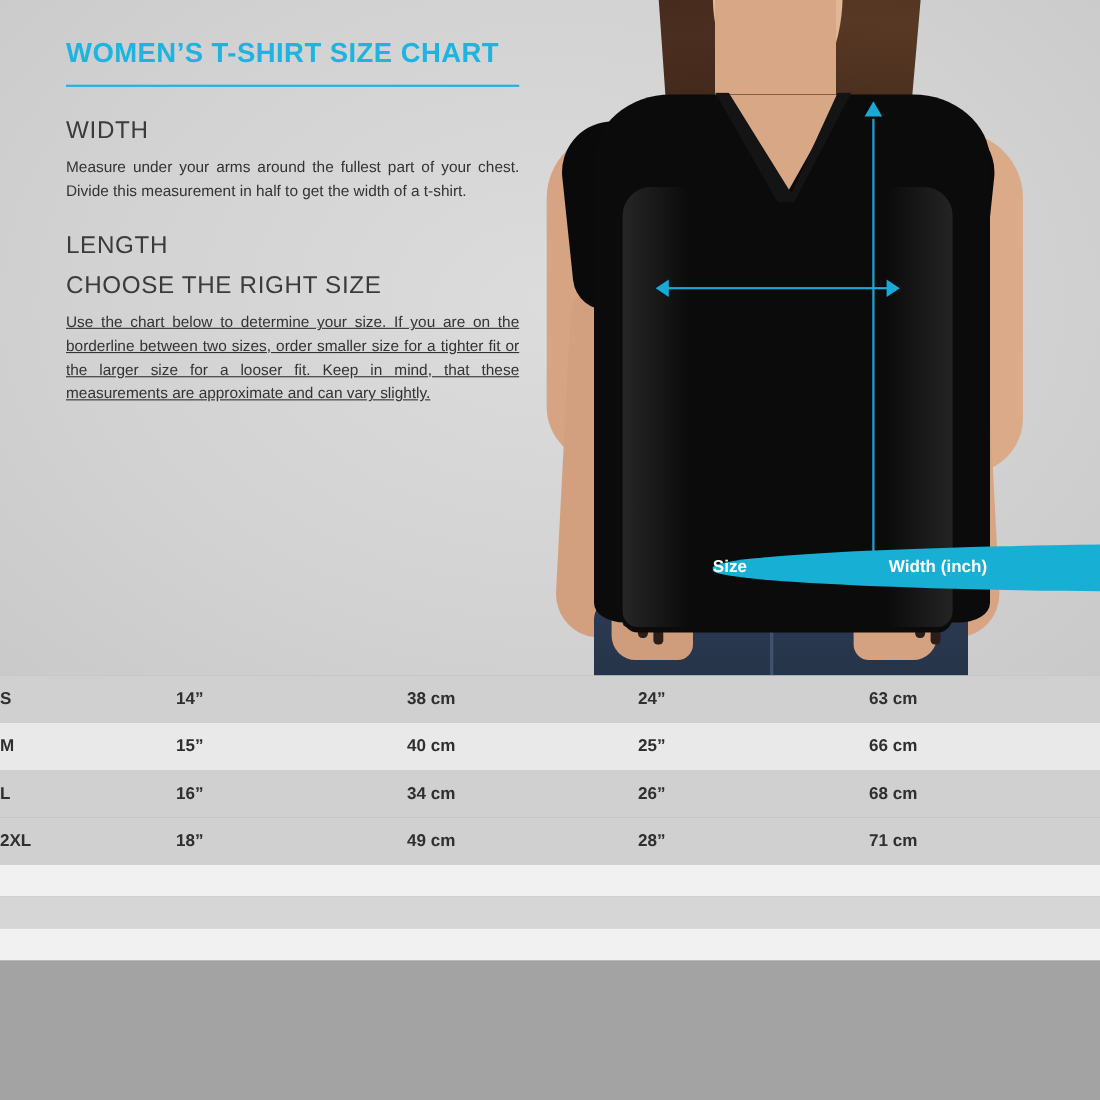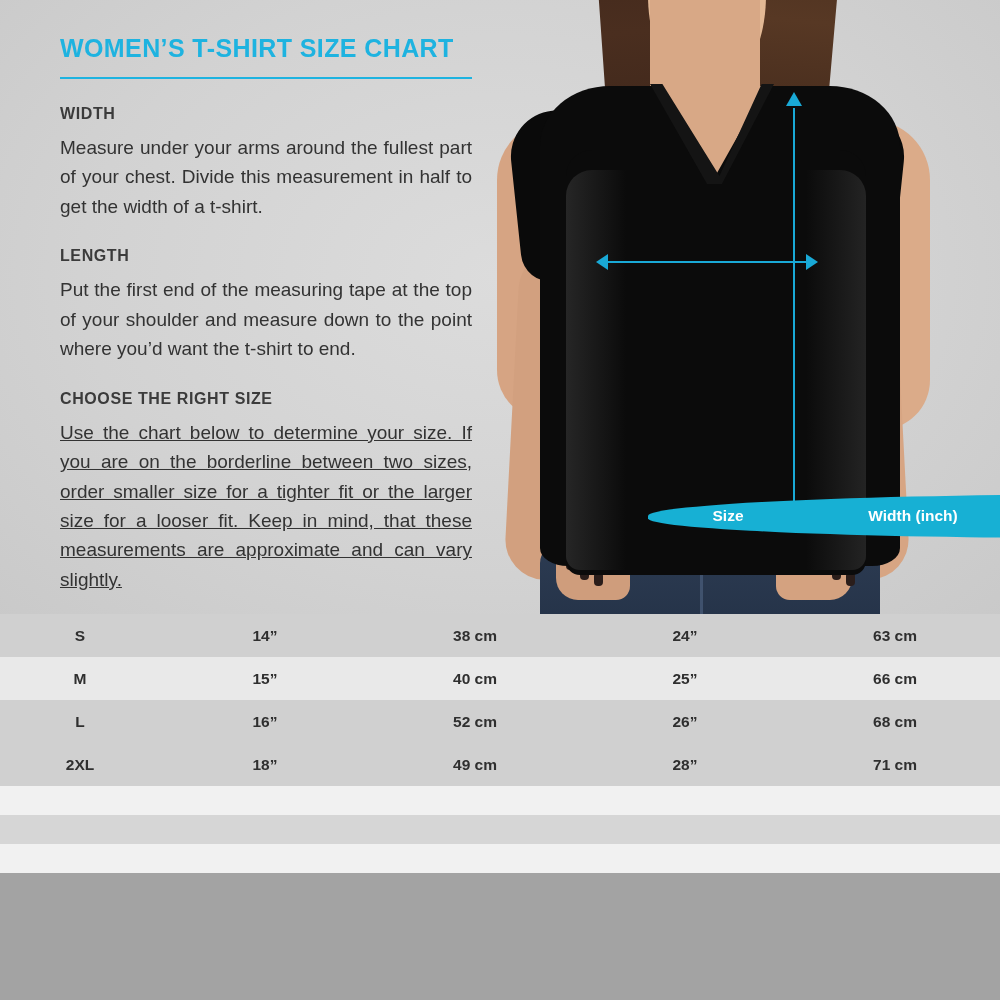--- a/index.html
+++ b/index.html
@@ -225,28 +225,28 @@
     white-space: nowrap;
   }
   .title-rule {
     width: 412px;
     height: 2px;
     background: #1eb3e0;
     margin-bottom: 26px;
   }
   .sec-head {
     color: #3b3b3b;
-    font-size: 16px;
-    font-weight: bold;
+    font-size: 22px;
+    font-weight: normal;
     letter-spacing: .6px;
     margin: 0 0 10px 0;
   }
   .sec-body {
     color: #333333;
-    font-size: 19px;
+    font-size: 14px;
     line-height: 1.55;
     text-align: justify;
     margin: 0 0 26px 0;
     width: 412px;
   }
   .sec-body.last { margin-bottom: 0; text-decoration: underline; }
 
   
   .table {
     position: absolute;
@@ -254,21 +254,21 @@
     width: 1000px;
   }
   .row {
     display: flex;
     width: 1000px;
     align-items: center;
   }
   .row .cell {
     font-size: 15.5px;
     font-weight: bold;
-    text-align: center;
+    text-align: left;
     color: #2f2f2f;
   }
   .row.head {
     height: 44px;
     background: #17b0d4;
   }
   .row.head .cell {
     color: #ffffff;
     font-size: 15.5px;
   }
@@ -333,21 +333,20 @@
     <div class="arrow-head" style="left:786px; top:512px; border-left:8px solid transparent; border-right:8px solid transparent; border-top:14px solid #19a9d6;"></div>
 
     <div class="info">
       <h1 class="chart-title">WOMEN’S T-SHIRT SIZE CHART</h1>
       <div class="title-rule"></div>
 
       <h2 class="sec-head">WIDTH</h2>
       <p class="sec-body">Measure under your arms around the fullest part of your chest. Divide this measurement in half to get the width of a t-shirt.</p>
 
       <h2 class="sec-head">LENGTH</h2>
-      <p class="sec-body">Put the first end of the measuring tape at the top of your shoulder and measure down to the point where you’d want the t-shirt to end.</p>
 
       <h2 class="sec-head">CHOOSE THE RIGHT SIZE</h2>
       <p class="sec-body last">Use the chart below to determine your size. If you are on the borderline between two sizes, order smaller size for a tighter fit or the larger size for a looser fit. Keep in mind, that these measurements are approximate and can vary slightly.</p>
     </div>
   </div>
 
   <div class="table">
 
     <div class="row head">
       <div class="cell c0">Size</div>
@@ -367,21 +366,21 @@
       <div class="cell c0">M</div>
       <div class="cell c1">15”</div>
       <div class="cell c2">40 cm</div>
       <div class="cell c3">25”</div>
       <div class="cell c4">66 cm</div>
     </div>
 
     <div class="row body alt-a">
       <div class="cell c0">L</div>
       <div class="cell c1">16”</div>
-      <div class="cell c2">52 cm</div>
+      <div class="cell c2">34 cm</div>
       <div class="cell c3">26”</div>
       <div class="cell c4">68 cm</div>
     </div>
 
 
     <div class="row body alt-a">
       <div class="cell c0">2XL</div>
       <div class="cell c1">18”</div>
       <div class="cell c2">49 cm</div>
       <div class="cell c3">28”</div>

